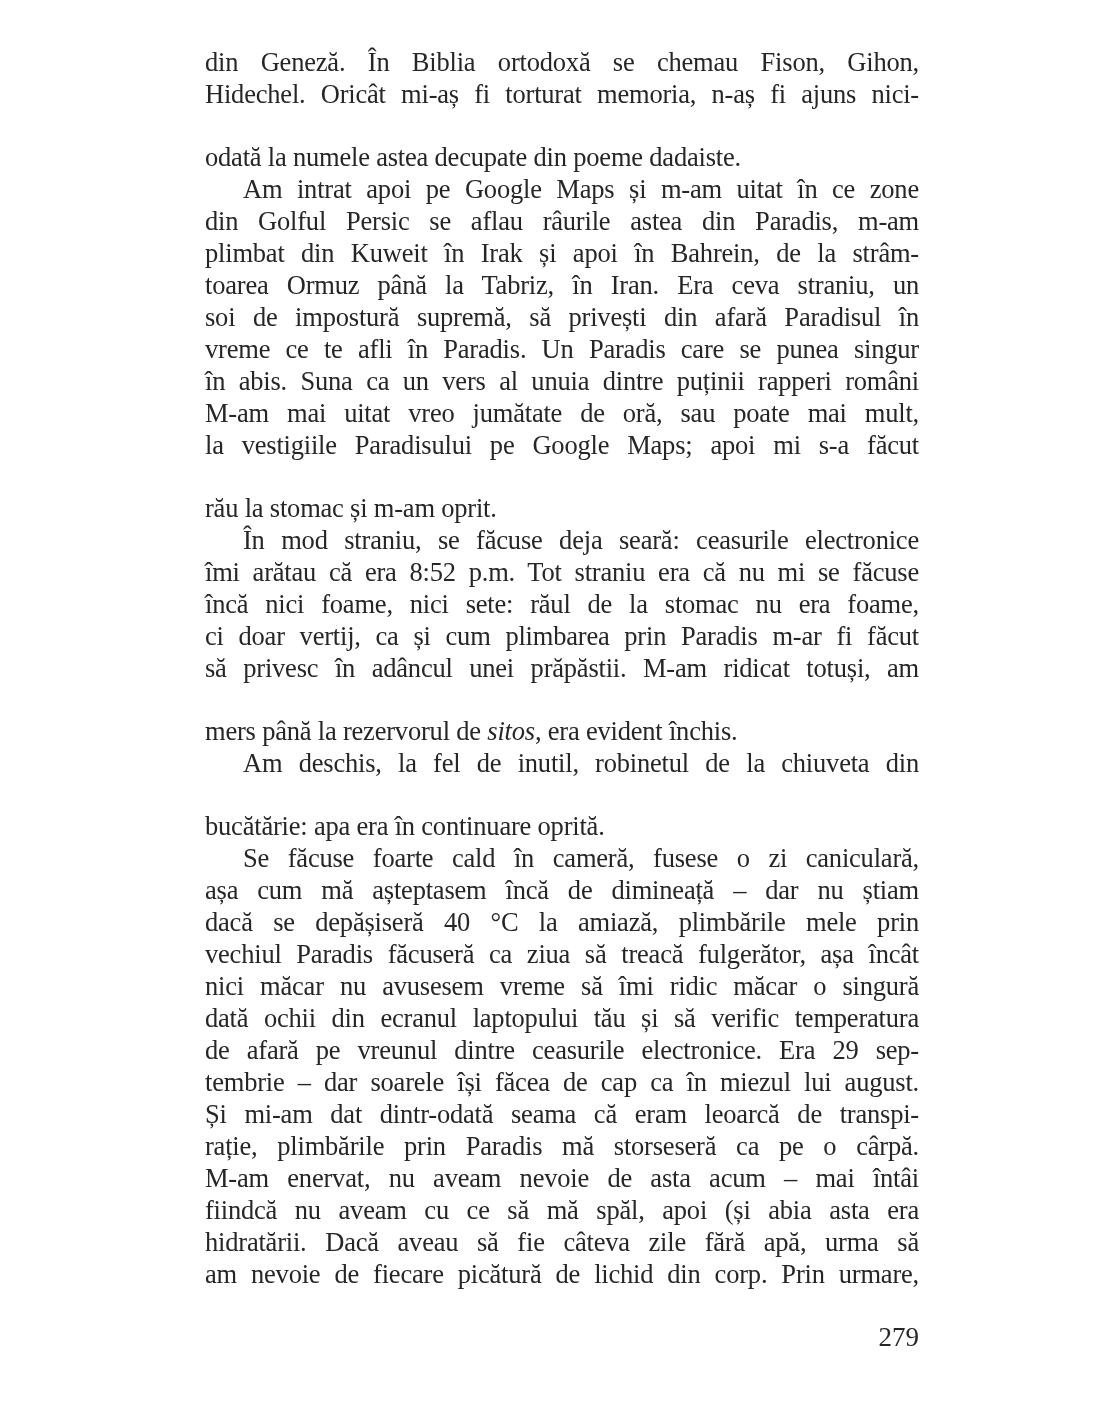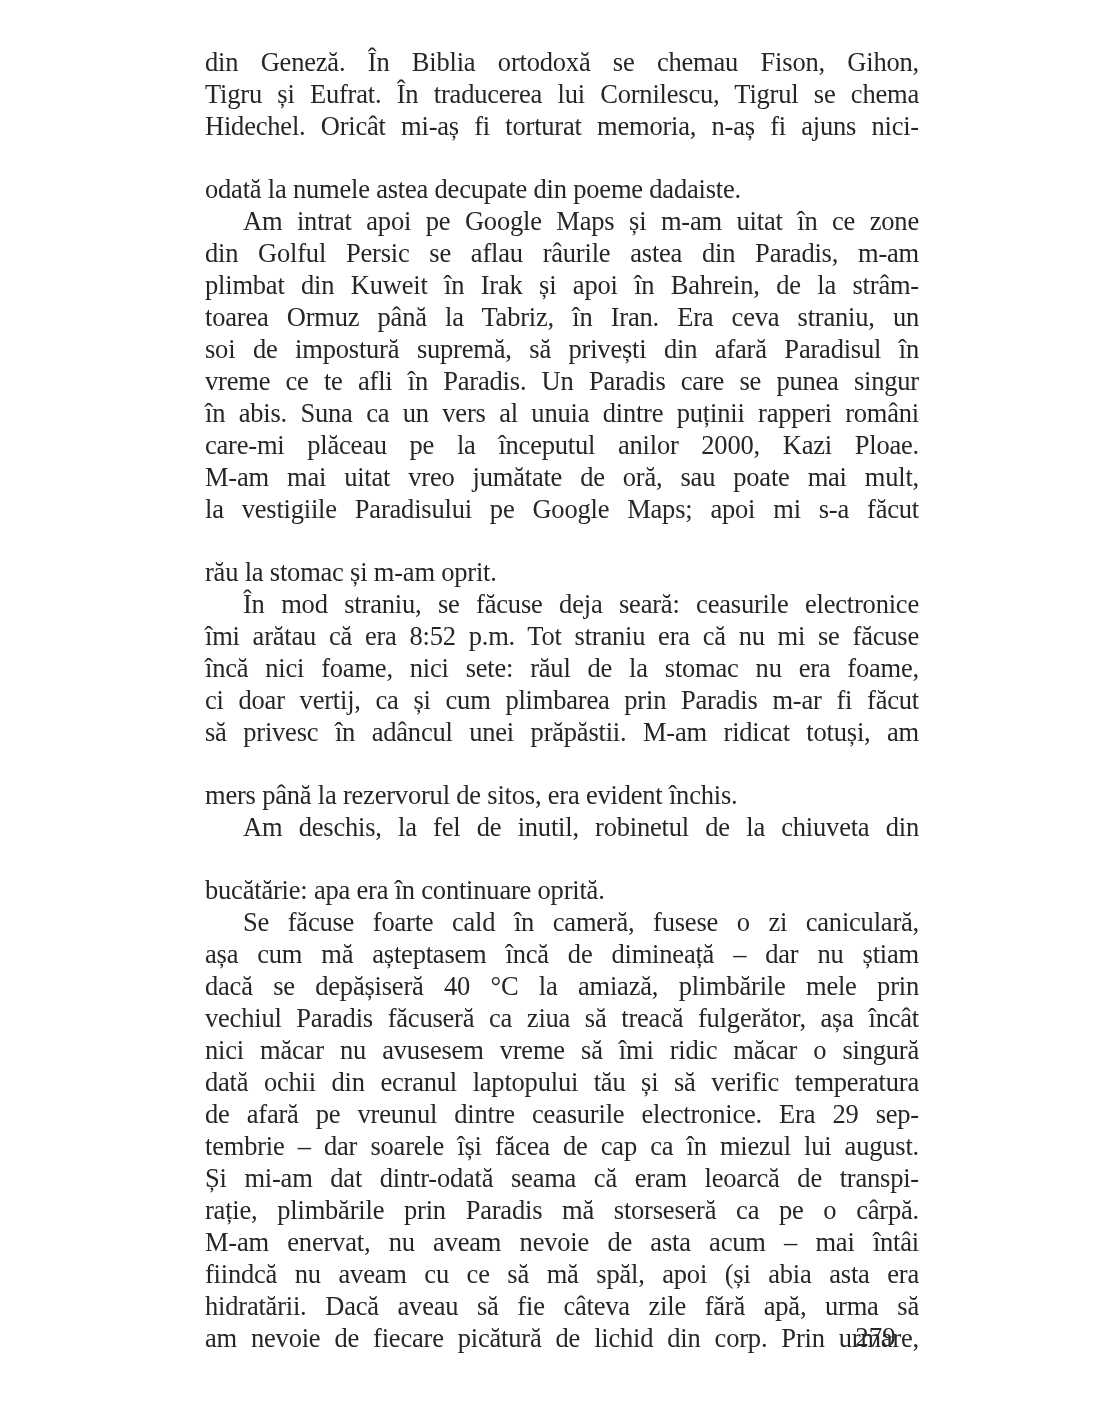--- a/index.html
+++ b/index.html
@@ -13,50 +13,48 @@
       font-size: 26.5px; line-height: 32px; color: #262626;
       letter-spacing: -0.2px;
     }
     .line {
       display: block; height: 32px; white-space: nowrap;
       text-align: justify; text-align-last: justify;
       overflow: visible;
     }
     .line.last { text-align-last: left; margin-top: 31px; }
     .line.indent { padding-left: 38px; }
-    .it { }
+    .it { font-style: italic; }
     .page-number {
       position: absolute; left: 820px; width: 87px; top: 1322px;
-      text-align: center;
+      text-align: right;
       font-family: "Liberation Serif", "DejaVu Serif", serif;
       font-size: 27px; color: #262626;
     }
   </style>
 </head>
 <body>
 
 <div class="page">
   <div class="column">
 
     <div>
       <span class="line">din Geneză. În Biblia ortodoxă se chemau Fison, Gihon,</span>
-      <span class="line">Tigru și Eufrat. În traducerea lui Cornilescu, Tigrul se chema</span>
       <span class="line">Hidechel. Oricât mi-aș fi torturat memoria, n-aș fi ajuns nici-</span>
       <span class="line last">odată la numele astea decupate din poeme dadaiste.</span>
     </div>
 
     <div>
       <span class="line indent">Am intrat apoi pe Google Maps și m-am uitat în ce zone</span>
       <span class="line">din Golful Persic se aflau râurile astea din Paradis, m-am</span>
       <span class="line">plimbat din Kuweit în Irak și apoi în Bahrein, de la strâm-</span>
       <span class="line">toarea Ormuz până la Tabriz, în Iran. Era ceva straniu, un</span>
       <span class="line">soi de impostură supremă, să privești din afară Paradisul în</span>
       <span class="line">vreme ce te afli în Paradis. Un Paradis care se punea singur</span>
       <span class="line">în abis. Suna ca un vers al unuia dintre puținii rapperi români</span>
-      <span class="line">care-mi plăceau pe la începutul anilor 2000, Kazi Ploae.</span>
       <span class="line">M-am mai uitat vreo jumătate de oră, sau poate mai mult,</span>
       <span class="line">la vestigiile Paradisului pe Google Maps; apoi mi s-a făcut</span>
       <span class="line last">rău la stomac și m-am oprit.</span>
     </div>
 
     <div>
       <span class="line indent">În mod straniu, se făcuse deja seară: ceasurile electronice</span>
       <span class="line">îmi arătau că era 8:52 p.m. Tot straniu era că nu mi se făcuse</span>
       <span class="line">încă nici foame, nici sete: răul de la stomac nu era foame,</span>
       <span class="line">ci doar vertij, ca și cum plimbarea prin Paradis m-ar fi făcut</span>

